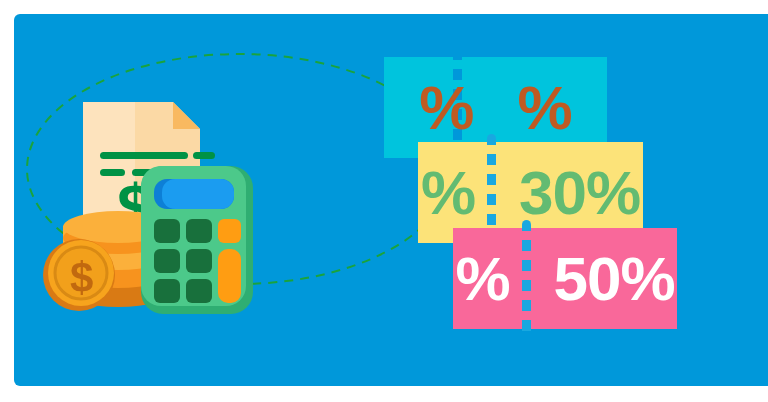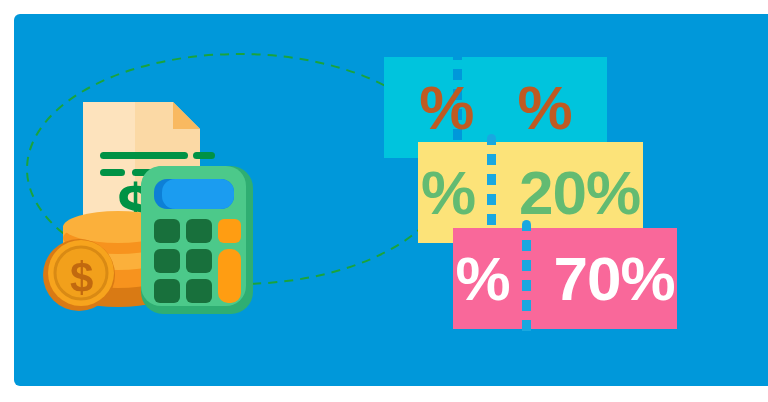--- a/index.html
+++ b/index.html
@@ -172,27 +172,27 @@
     <span class="amount">
       <span class="pct-left">%</span>
         <span>%</span>
     </span>
   </div>
 
   <div class="coupon" id="coupon-30">
     <span class="perf"></span>
     <span class="amount">
       <span class="pct-left">%</span>
-        <span>20</span>
+        <span>30</span>
         <span>%</span>
     </span>
   </div>
 
   <div class="coupon" id="coupon-50">
     <span class="perf"></span>
     <span class="amount">
       <span class="pct-left">%</span>
-        <span>70</span>
+        <span>50</span>
         <span>%</span>
     </span>
   </div>
 
 </div>
 
 </body></html>

